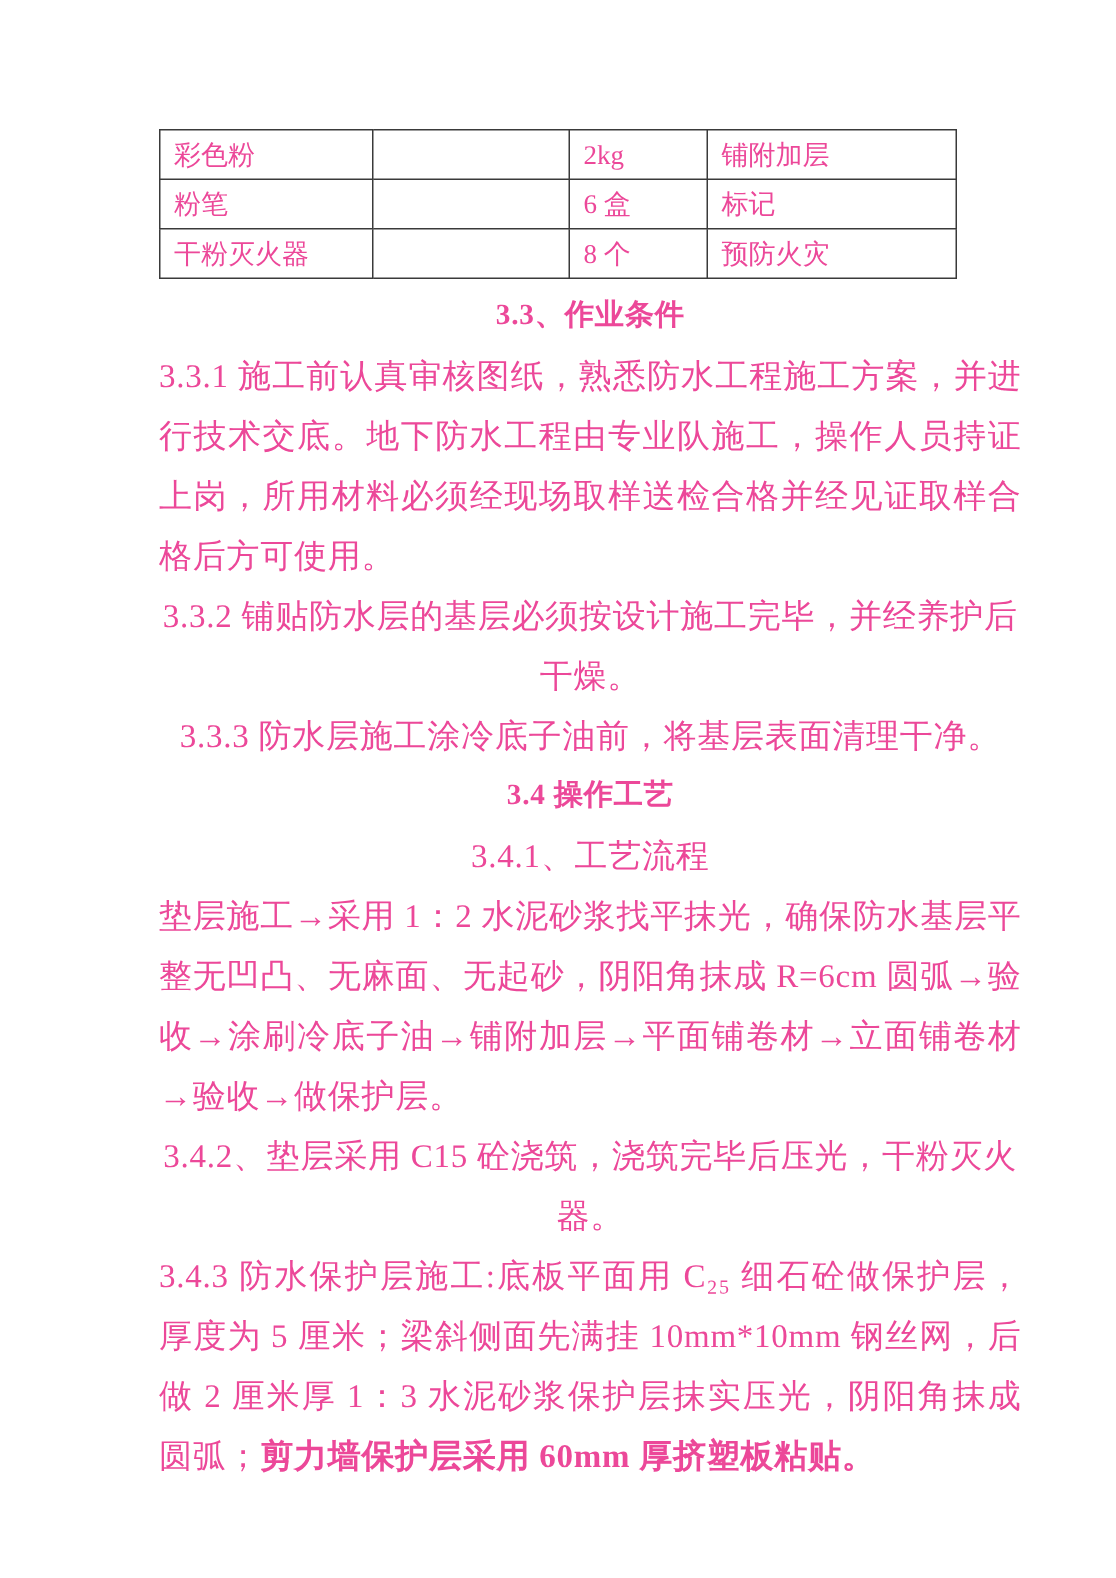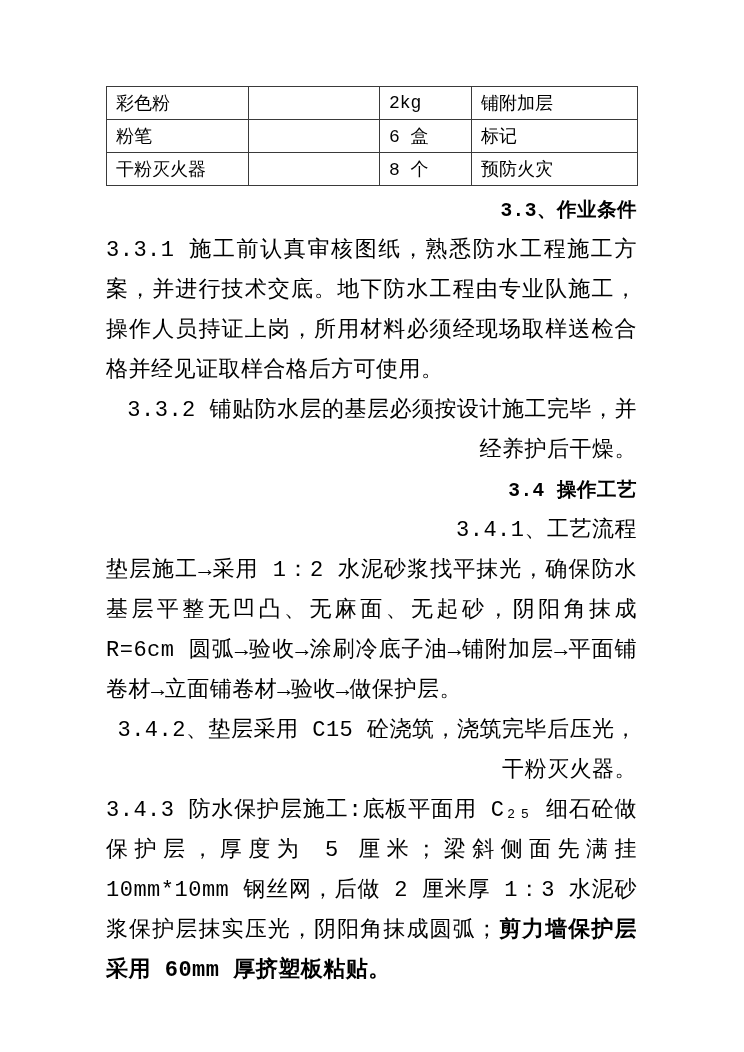--- a/index.html
+++ b/index.html
@@ -6,23 +6,23 @@
     margin: 0;
     padding: 0;
     background: #ffffff;
   }
   .page {
     position: relative;
     width: 744px;
     height: 1052px;
     background: #ffffff;
     box-sizing: border-box;
-    padding: 86px 107px 0 106px;
-    font-family: Liberation Mono, monospace;
-    color: #000000;
+    padding: 86px 63px 0 106px;
+    font-family: Liberation Serif, serif;
+    color: #ec4899;
     overflow: hidden;
   }
   table.materials {
     border-collapse: collapse;
     table-layout: fixed;
     width: 531px;
     margin: 0 0 5px 0;
   }
   table.materials td {
     border: 1px solid #3a3a3a;
@@ -35,21 +35,21 @@
   }
   .doc p {
     margin: 0;
     font-size: 22px;
     line-height: 40px;
     text-align: justify;
     text-justify: inter-ideograph;
     letter-spacing: 0.5px;
   }
   .doc p.single {
-    text-align: right;
+    text-align: center;
   }
   .doc .heading {
     font-weight: bold;
     font-size: 19.5px;
   }
   .doc .bold-run {
     font-weight: bold;
   }
 </style>
 </head>
@@ -83,20 +83,21 @@
         <td>8 个</td>
         <td>预防火灾</td>
       </tr>
     </tbody>
   </table>
 
   <div class="doc">
     <p class="heading single">3.3、作业条件</p>
     <p>3.3.1 施工前认真审核图纸，熟悉防水工程施工方案，并进行技术交底。地下防水工程由专业队施工，操作人员持证上岗，所用材料必须经现场取样送检合格并经见证取样合格后方可使用。</p>
     <p class="single">3.3.2 铺贴防水层的基层必须按设计施工完毕，并经养护后干燥。</p>
+    <p class="single">3.3.3 防水层施工涂冷底子油前，将基层表面清理干净。</p>
     <p class="heading single">3.4 操作工艺</p>
     <p class="single">3.4.1、工艺流程</p>
     <p>垫层施工→采用 1：2 水泥砂浆找平抹光，确保防水基层平整无凹凸、无麻面、无起砂，阴阳角抹成 R=6cm 圆弧→验收→涂刷冷底子油→铺附加层→平面铺卷材→立面铺卷材→验收→做保护层。</p>
     <p class="single">3.4.2、垫层采用 C15 砼浇筑，浇筑完毕后压光，干粉灭火器。</p>
     <p><span>3.4.3 防水保护层施工:底板平面用 C₂₅ 细石砼做保护层，厚度为 5 厘米；梁斜侧面先满挂 10mm*10mm 钢丝网，后做 2 厘米厚 1：3 水泥砂浆保护层抹实压光，阴阳角抹成圆弧；</span><span class="bold-run">剪力墙保护层采用 60mm 厚挤塑板粘贴。</span></p>
 
   </div>
 
 </div>
 

